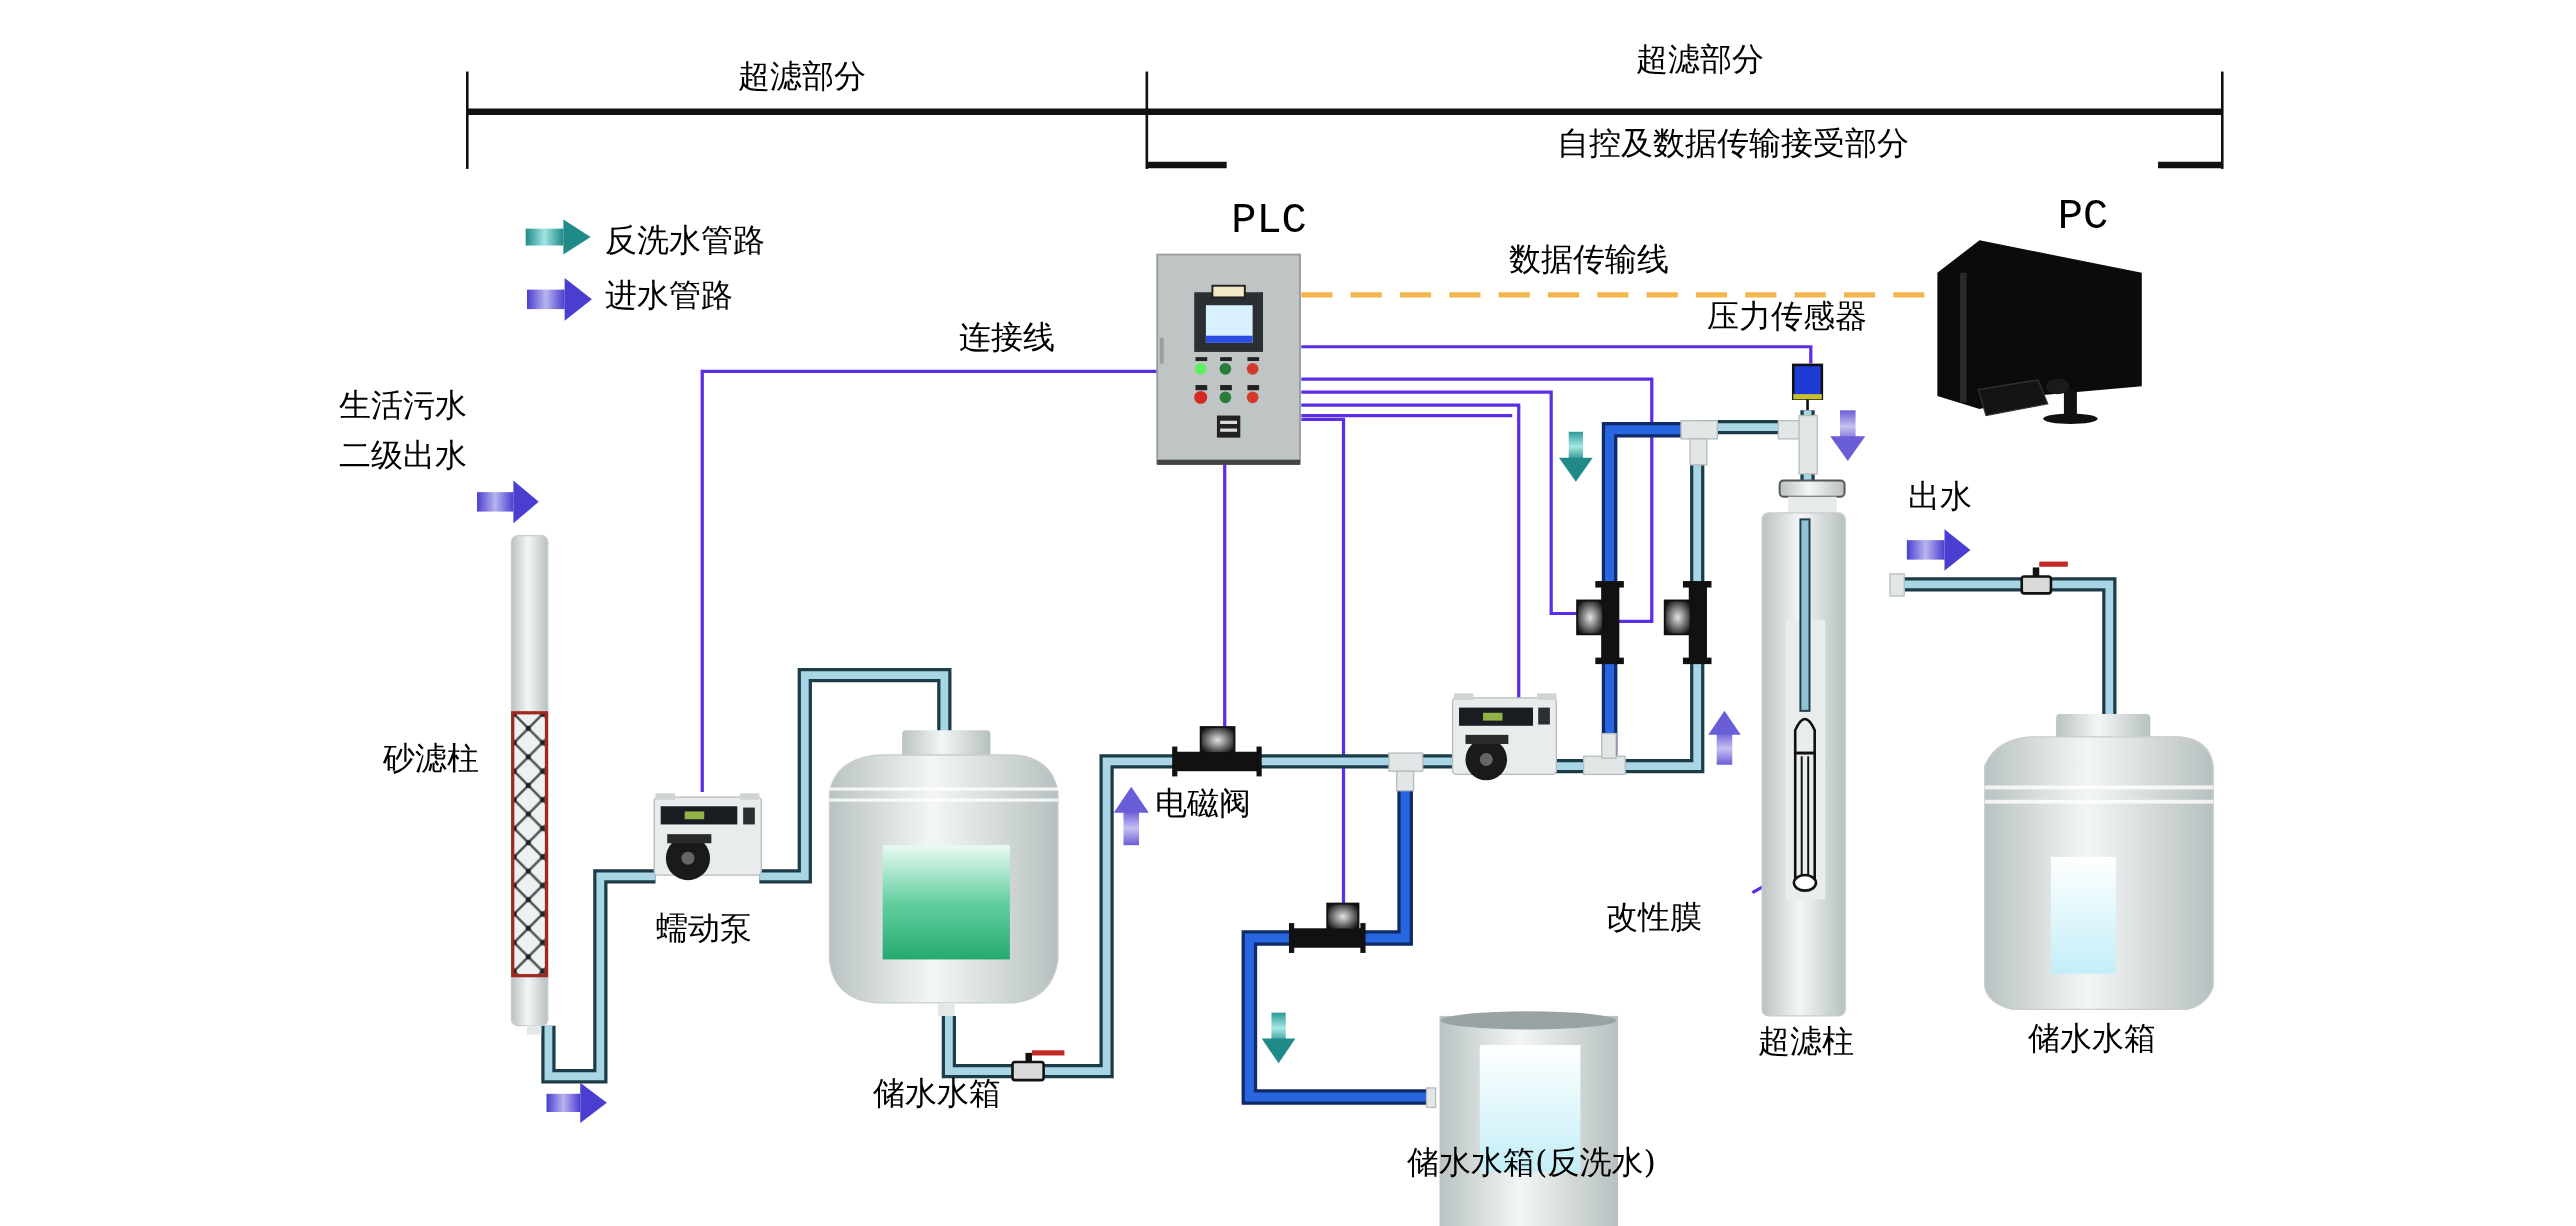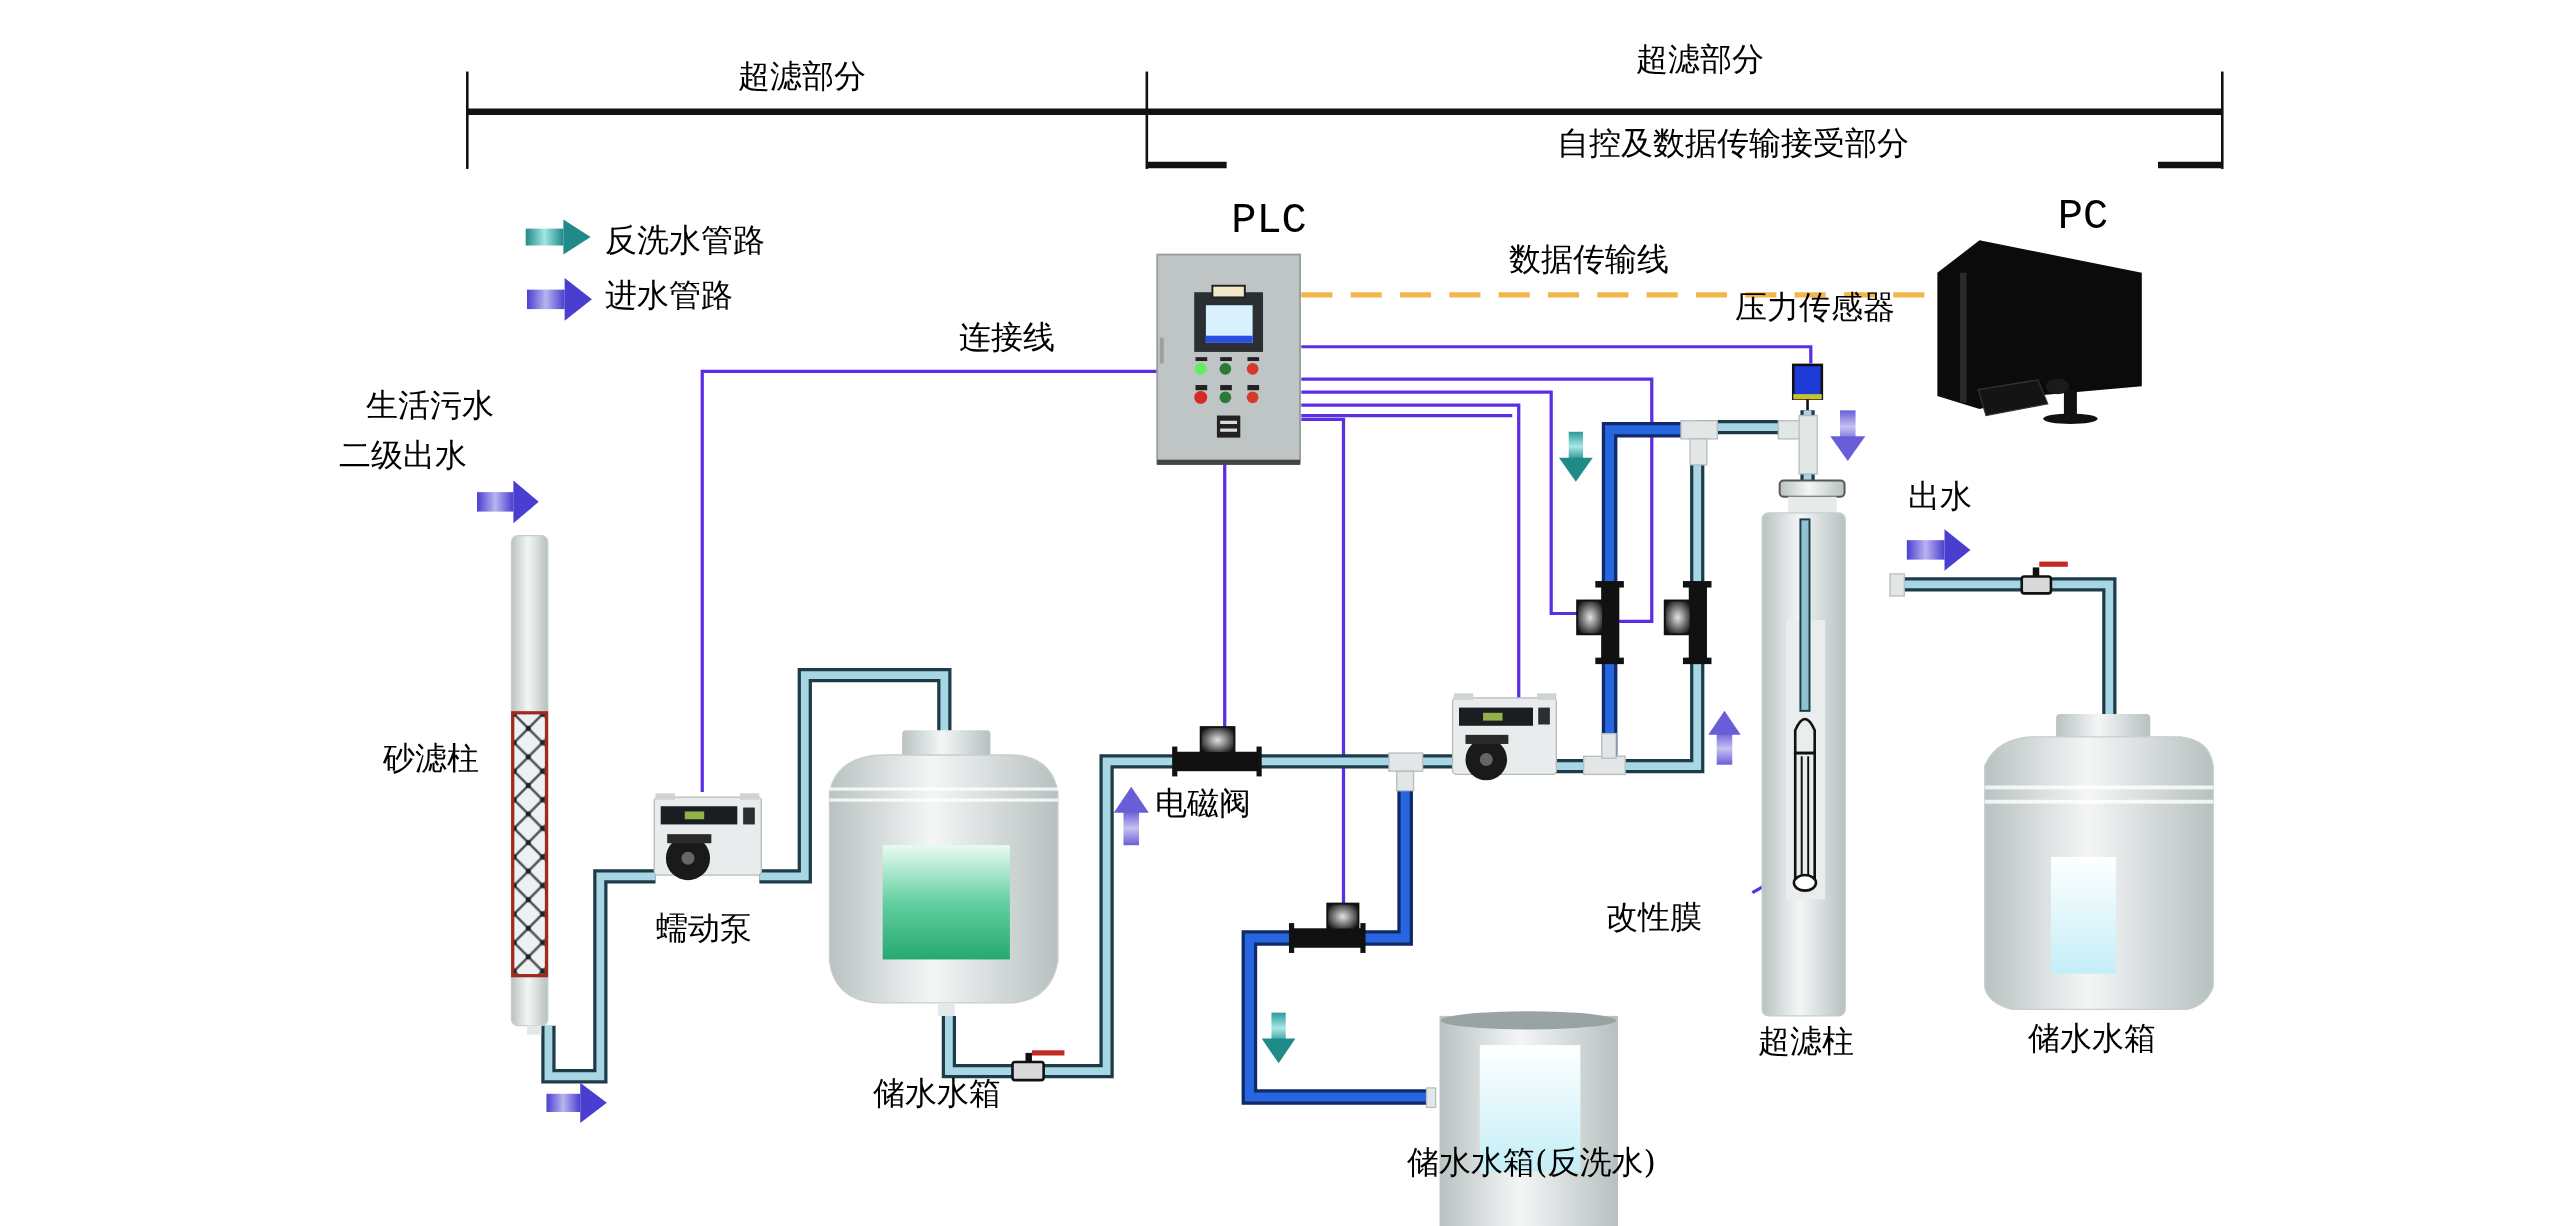--- a/index.html
+++ b/index.html
@@ -341,23 +341,23 @@
 <div class="lbl center" style="left:1700px; top:43px;">超滤部分</div>
 <div class="lbl center" style="left:1733px; top:127px;">自控及数据传输接受部分</div>
 
 <div class="lbl" style="left:605px; top:224px;">反洗水管路</div>
 <div class="lbl" style="left:605px; top:279px;">进水管路</div>
 
 <div class="lbl latin center" style="left:1237px; top:200px;">PLC</div>
 <div class="lbl latin center" style="left:2051px; top:196px;">PC</div>
 <div class="lbl" style="left:1498px; top:243px;margin-left:11px;">数据传输线</div>
 <div class="lbl" style="left:933px; top:321px;margin-left:26px;">连接线</div>
-<div class="lbl" style="left:1707px; top:291px;margin-left:28px;">压力传感器</div>
-
-<div class="lbl" style="left:339px; top:389px;margin-left:27px;">生活污水</div>
+<div class="lbl" style="left:1707px; top:300px;">压力传感器</div>
+
+<div class="lbl" style="left:339px; top:389px;">生活污水</div>
 <div class="lbl" style="left:339px; top:439px;">二级出水</div>
 
 <div class="lbl" style="left:372px; top:742px;margin-left:11px;">砂滤柱</div>
 <div class="lbl" style="left:656px; top:912px;">蠕动泵</div>
 <div class="lbl" style="left:873px; top:1077px;">储水水箱</div>
 <div class="lbl" style="left:1155px; top:787px;">电磁阀</div>
 <div class="lbl" style="left:1362px; top:1146px;margin-left:45px;">储水水箱(反洗水)</div>
 <div class="lbl" style="left:1606px; top:901px;">改性膜</div>
 <div class="lbl" style="left:1758px; top:1025px;">超滤柱</div>
 <div class="lbl" style="left:1908px; top:480px;">出水</div>

